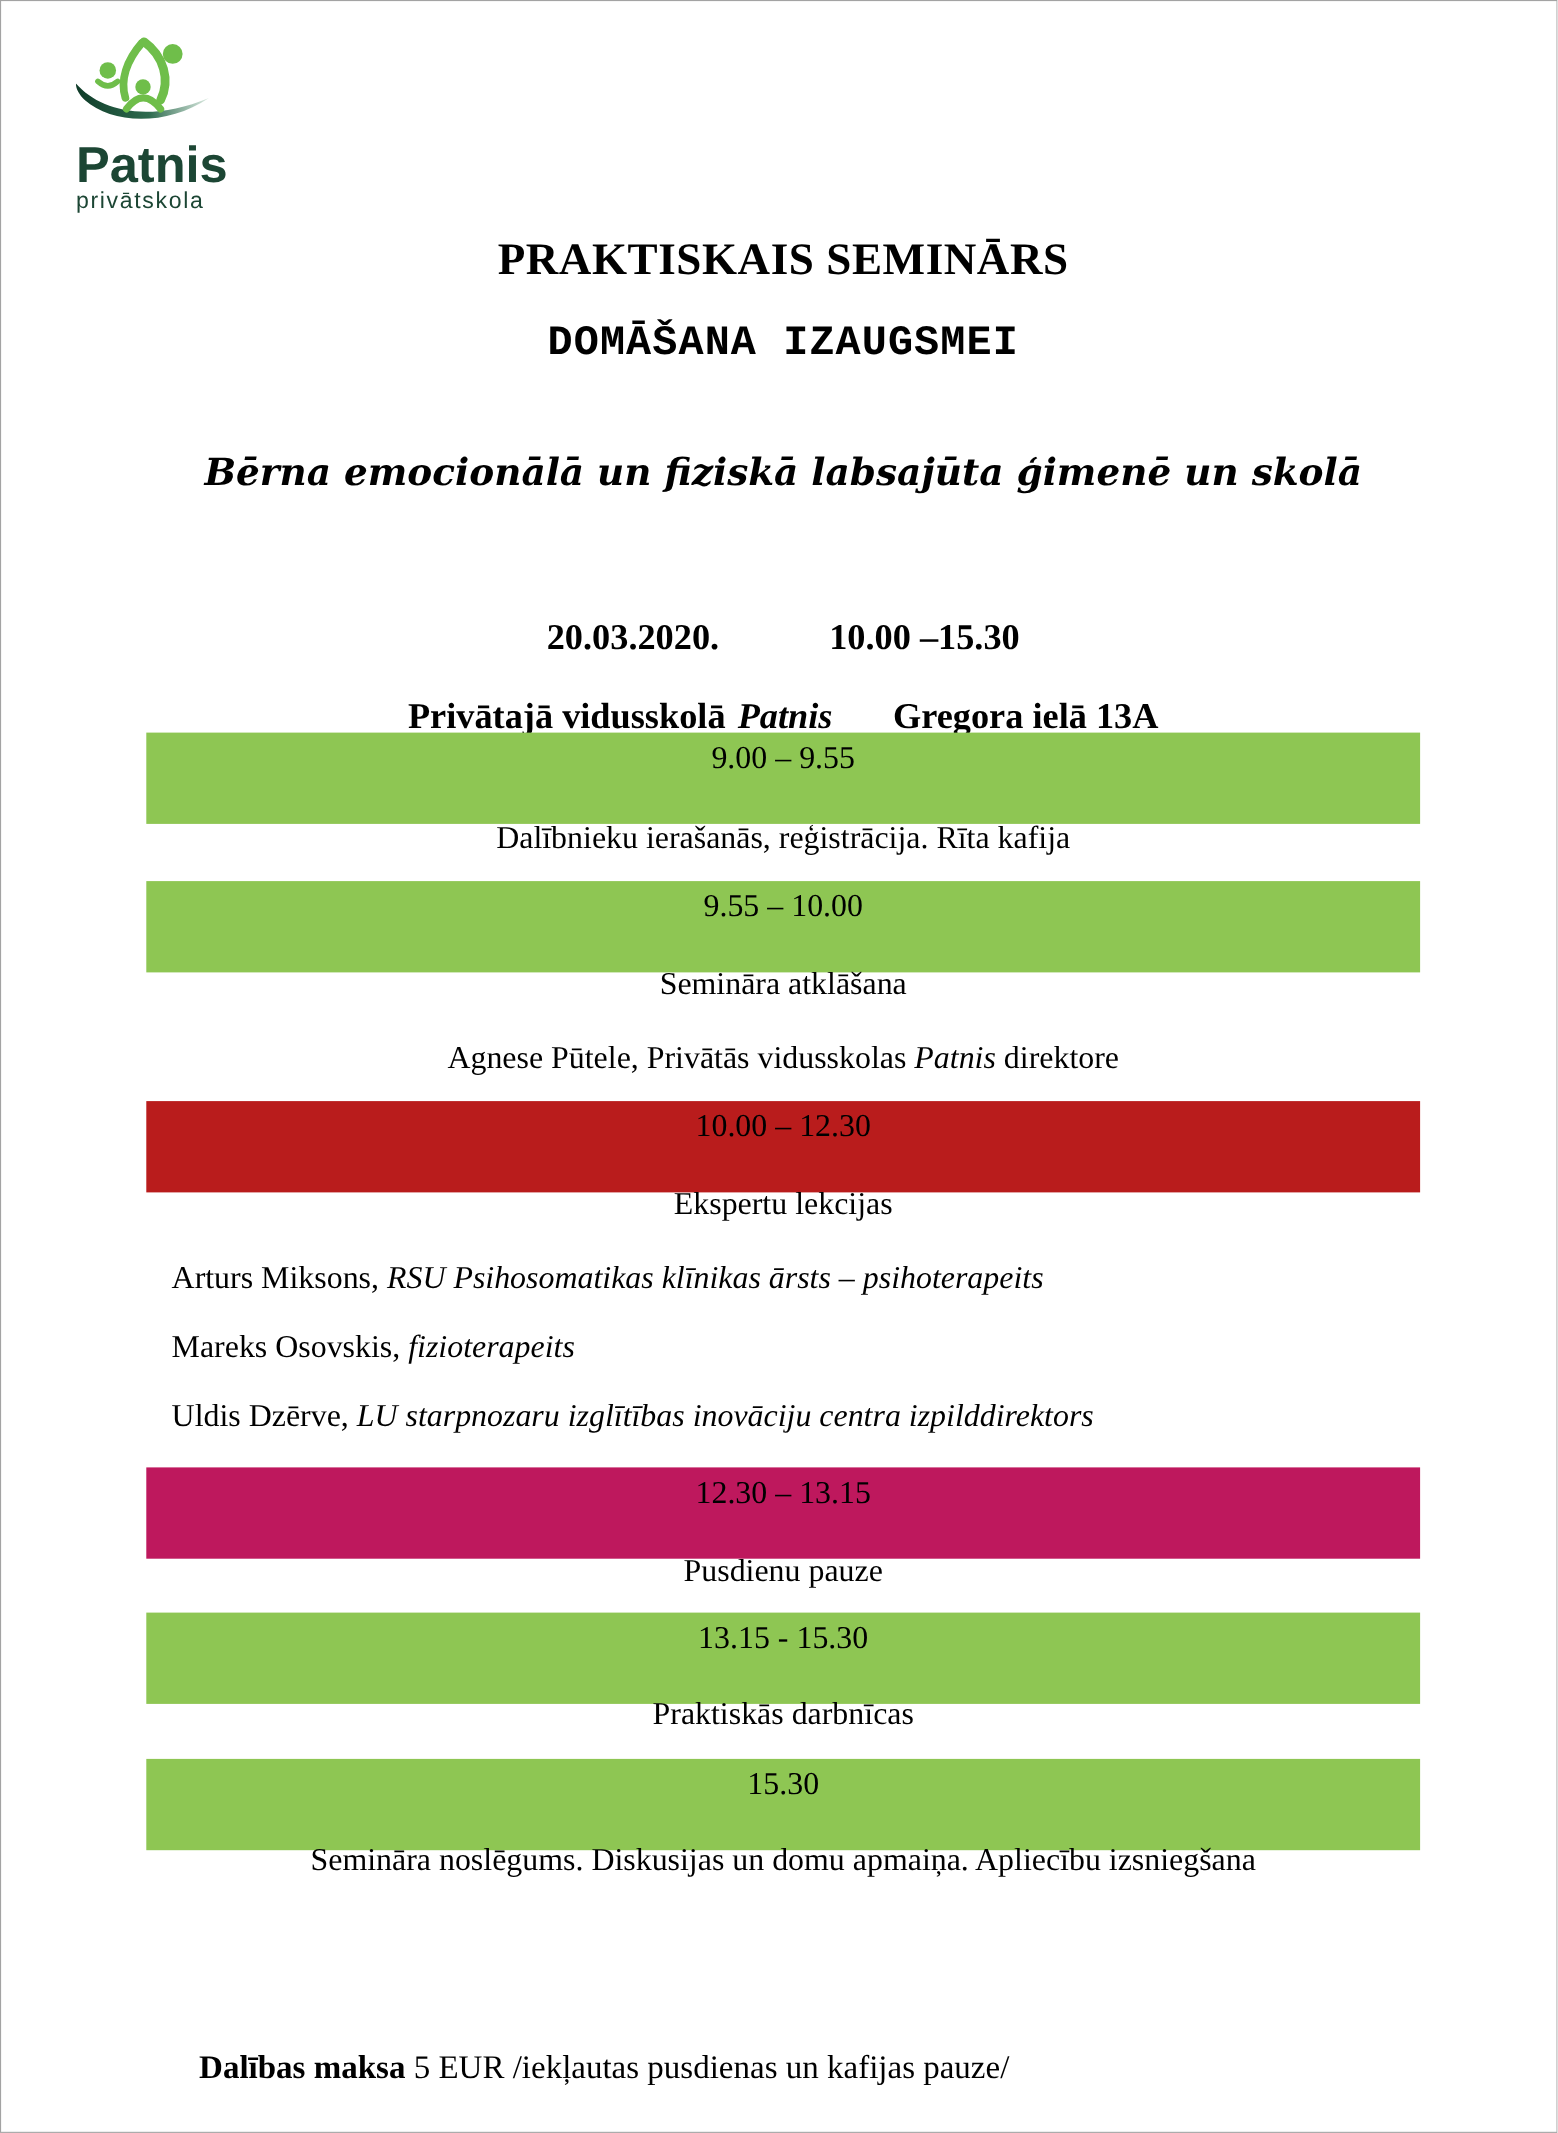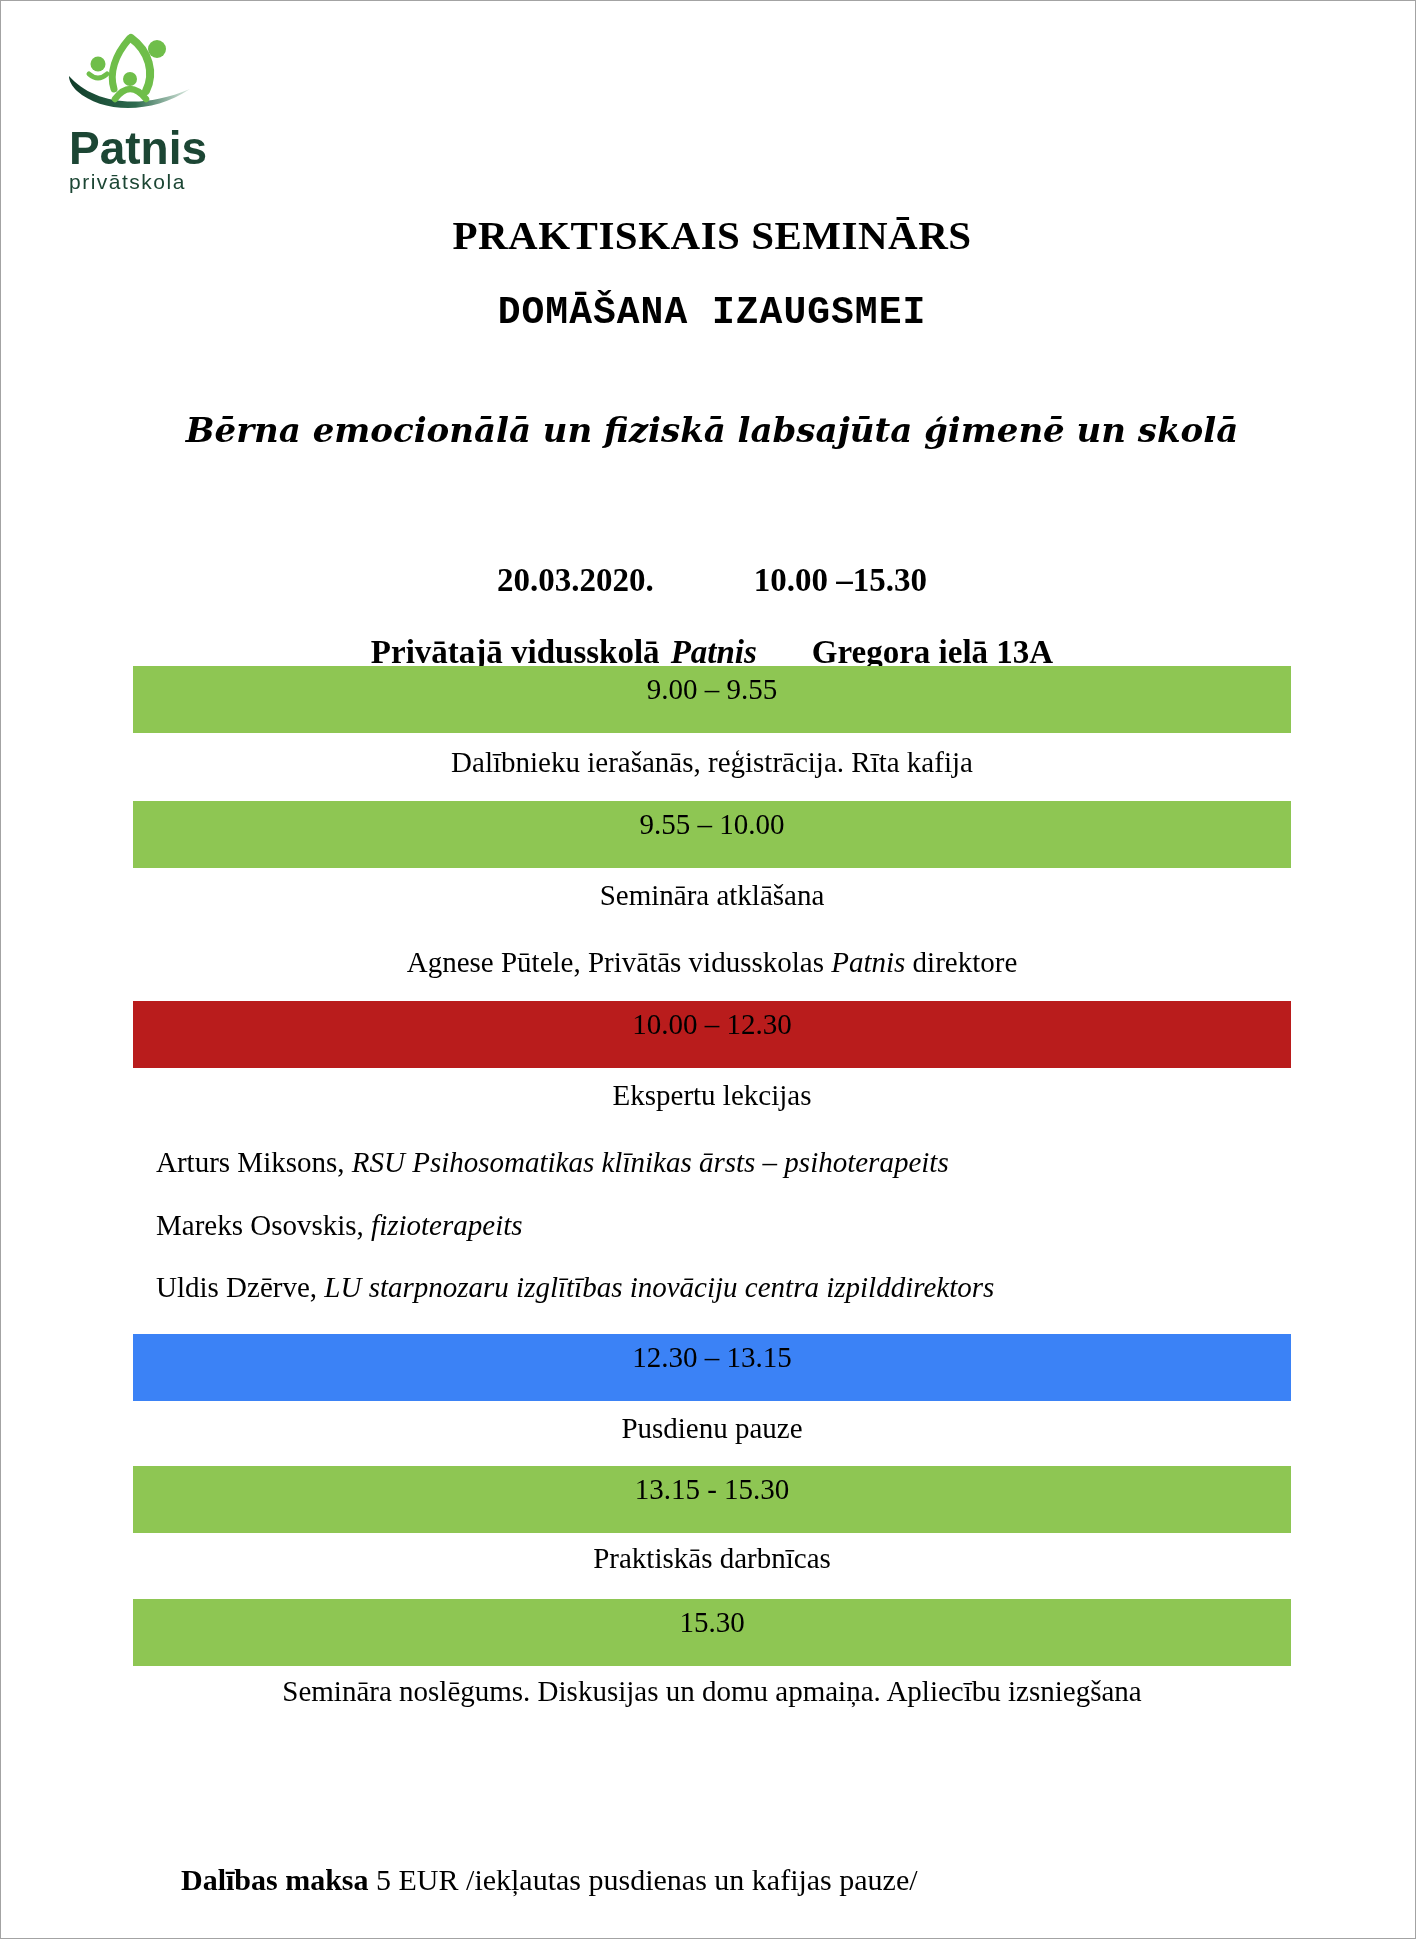--- a/index.html
+++ b/index.html
@@ -10,21 +10,21 @@
     border:1px solid #a3a3a3;
     box-sizing:border-box;
     font-family:"Liberation Serif",serif;
     color:#000;
     overflow:hidden;
   }
   .abs{position:absolute;}
   
   .centercol{left:132px;width:1158px;text-align:center;}
   .bar{
-    left:132px;width:1158px;height:67px;
+    left:132px;width:1158px;height:83px;
     text-align:center;
     padding-top:7px;
     box-sizing:border-box;
     font-size:29px;
   }
   .doc-title{font-size:41px;font-weight:bold;letter-spacing:0.5px;}
   .event-name{font-size:38px;font-weight:bold;font-family:Liberation Mono, monospace;letter-spacing:1px;}
   .tagline{font-size:34px;font-weight:bold;font-style:italic;font-family:"DejaVu Serif",serif;margin-top:39px;}
   .meta{font-size:33px;font-weight:bold;margin-top:39px;}
   .bodyline{font-size:29px;}
@@ -108,21 +108,21 @@
   <div class="abs speaker" style="top:1145px;">
     <span>Arturs Miksons, </span><span class="italic">RSU Psihosomatikas klīnikas ārsts – psihoterapeits</span>
   </div>
   <div class="abs speaker" style="top:1208px;">
     <span>Mareks Osovskis, </span><span class="italic">fizioterapeits</span>
   </div>
   <div class="abs speaker" style="top:1270px;">
     <span>Uldis Dzērve, </span><span class="italic">LU starpnozaru izglītības inovāciju centra izpilddirektors</span>
   </div>
 
-  <div class="abs bar" style="top: 1333px; background: #3b82f6;">
+  <div class="abs bar" style="top: 1333px; background: #be185d;">
     <span>12.30 – 13.15</span>
   </div>
   <div class="abs centercol bodyline" style="top:1411px;">Pusdienu pauze</div>
 
   <div class="abs bar" style="top: 1465px; background: rgb(142, 198, 83);">
     <span>13.15 - 15.30</span>
   </div>
   <div class="abs centercol bodyline" style="top:1541px;">Praktiskās darbnīcas</div>
 
   <div class="abs bar" style="top: 1598px; background: rgb(142, 198, 83);">

